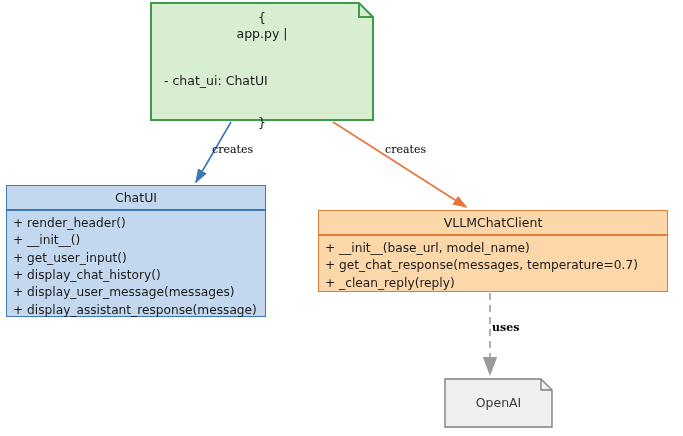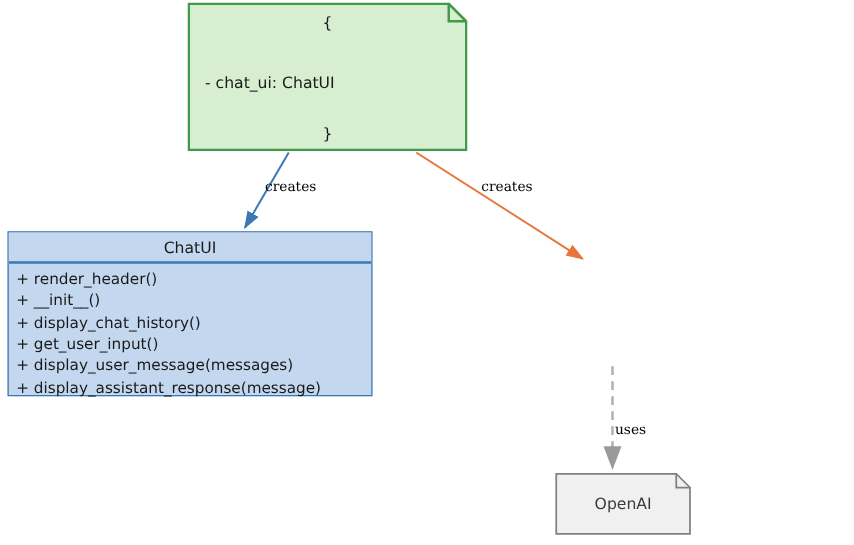--- a/index.html
+++ b/index.html
@@ -77,21 +77,21 @@
     color: #1a1a1a;
     line-height: 1.42;
   }
   .uml-member {
     white-space: nowrap;
   }
 
   #chatui-class {
     left: 6px;
     top: 185px;
-    width: 292px;
+    width: 260px;
     height: 132px;
     border: 1px solid #3c78b4;
     background: #c3d8ef;
   }
   #chatui-class .uml-header {
     height: 25px;
     border-bottom: 2px solid #3c78b4;
     background: #c3d8ef;
   }
 
@@ -134,21 +134,21 @@
   
   .edge-label {
     position: absolute;
     font-family: "DejaVu Serif", serif;
     font-size: 11px;
     color: #000000;
     white-space: nowrap;
   }
   #label-creates-left { left: 212px; top: 143px; }
   #label-creates-right { left: 385px; top: 143px; }
-  #label-uses { left: 492px; top: 337px; }
+  #label-uses { left: 492px; top: 321px; font-weight: bold; }
 </style>
 </head>
 <body>
 
 <div id="diagram-canvas">
 
   <svg class="svg-layer" viewBox="0 0 683 436" width="683" height="436">
     <defs>
       <marker id="arrow-blue" markerWidth="10" markerHeight="10" refX="8" refY="3.2" orient="auto" markerUnits="strokeWidth">
         <path d="M0,0 L9,3.2 L0,6.4 z" fill="#3c78b4"></path>
@@ -168,39 +168,48 @@
     <line x1="490" y1="293" x2="490" y2="374" stroke="#b0b0b0" stroke-width="2" stroke-dasharray="7,5" marker-end="url(#arrow-gray)"></line>
   </svg>
 
   <div class="note-green">
     <svg class="note-body" viewBox="0 0 224 119" width="224" height="119" preserveAspectRatio="none">
       <path d="M1,1 L209,1 L223,15 L223,118 L1,118 Z" fill="#d7eed0" stroke="#3f9b49" stroke-width="2"></path>
       <path d="M209,1 L209,15 L223,15" fill="none" stroke="#3f9b49" stroke-width="2"></path>
     </svg>
     <div class="note-text">
       <div class="note-line-center">{</div>
+      <div class="note-line-center">app.py |</div>
       <div class="note-line-left">- chat_ui: ChatUI</div>
       <div class="note-gap"></div>
       <div class="note-gap"></div>
       <div class="note-line-center">}</div>
     </div>
   </div>
 
   <div id="chatui-class" class="uml-class">
     <div class="uml-header">ChatUI</div>
     <div class="uml-members">
       <div class="uml-member">+ render_header()</div>
       <div class="uml-member">+ __init__()</div>
+      <div class="uml-member">+ get_user_input()</div>
       <div class="uml-member">+ display_chat_history()</div>
-      <div class="uml-member">+ get_user_input()</div>
       <div class="uml-member">+ display_user_message(messages)</div>
       <div class="uml-member">+ display_assistant_response(message)</div>
     </div>
   </div>
 
+  <div id="vllm-class" class="uml-class">
+    <div class="uml-header">VLLMChatClient</div>
+    <div class="uml-members">
+      <div class="uml-member">+ __init__(base_url, model_name)</div>
+      <div class="uml-member">+ get_chat_response(messages, temperature=0.7)</div>
+      <div class="uml-member">+ _clean_reply(reply)</div>
+    </div>
+  </div>
 
   <div class="note-gray">
     <svg class="note-body" viewBox="0 0 109 50" width="109" height="50" preserveAspectRatio="none">
       <path d="M1,1 L97,1 L108,12 L108,49 L1,49 Z" fill="#f0f0f0" stroke="#808080" stroke-width="1.4"></path>
       <path d="M97,1 L97,12 L108,12" fill="none" stroke="#808080" stroke-width="1.4"></path>
     </svg>
     <div class="note-text">
       <div>OpenAI</div>
     </div>
   </div>

